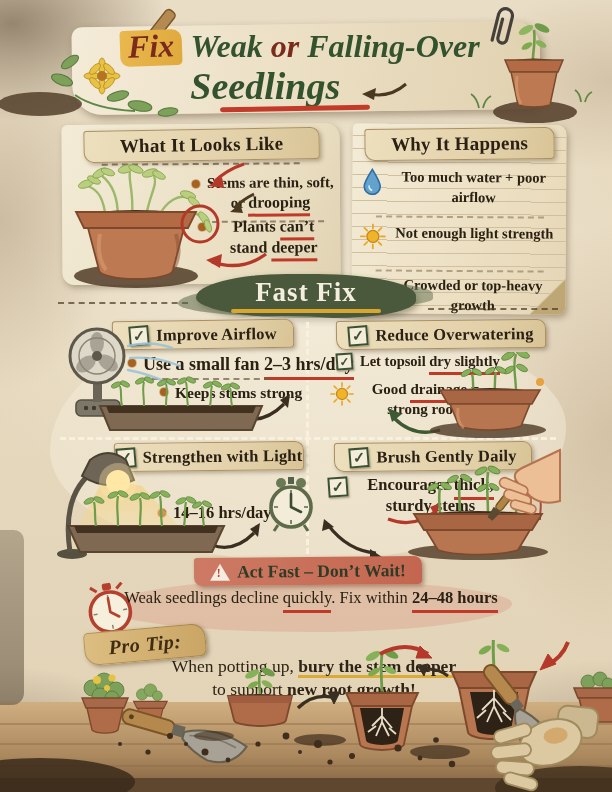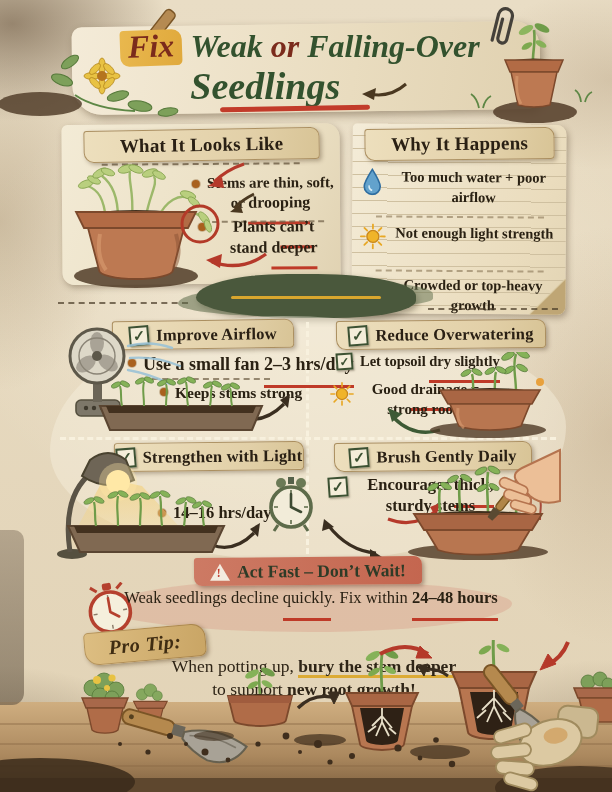--- a/index.html
+++ b/index.html
@@ -12,21 +12,21 @@
       radial-gradient(ellipse 200px 300px at 100% 55%, rgba(160,130,95,.25), rgba(160,130,95,0) 70%),
       radial-gradient(ellipse 280px 180px at 0% 100%, rgba(70,52,34,.5), rgba(70,52,34,0) 70%),
       radial-gradient(ellipse 300px 190px at 100% 100%, rgba(76,56,36,.45), rgba(76,56,36,0) 70%),
       radial-gradient(ellipse 480px 320px at 50% 38%, rgba(255,250,238,.4), rgba(255,250,238,0) 75%),
       linear-gradient(#e9ddc5,#e2d3b6);}
   .abs{position:absolute;}
   .c{text-align:center;}
   .b{font-weight:bold;}
   .it{font-style:italic;}
   
-  .ru{background-image:linear-gradient(#bf3a28,#bf3a28);background-size:100% 3px;background-position:0 100%;background-repeat:no-repeat;padding-bottom:14px;}
+  .ru{background-image:linear-gradient(#bf3a28,#bf3a28);background-size:100% 3px;background-position:0 100%;background-repeat:no-repeat;padding-bottom:6px;}
   .yu{background-image:linear-gradient(#dcab35,#dcab35);background-size:100% 3.5px;background-position:0 100%;background-repeat:no-repeat;padding-bottom:2px;}
   .dsep{border-top:2px dashed #6f5f46;opacity:.7;height:0;}
   .dot{display:inline-block;width:8px;height:8px;border-radius:50%;background:#a9611e;flex:0 0 8px;margin-top:6px;box-shadow:0 0 0 1px rgba(120,70,20,.3);}
   .chk{display:inline-flex;align-items:center;justify-content:center;width:16px;height:16px;border:2.2px solid #3c5132;background:#f4edd9;color:#3c5132;font-weight:bold;font-size:15px;line-height:1;transform:rotate(-4deg);box-shadow:1px 1.5px 2px rgba(40,30,10,.35);flex:0 0 16px;}
   .chk-sm{width:13px;height:13px;font-size:12px;flex:0 0 13px;}
   .strip{background:linear-gradient(100deg,#eddfbd,#e2d0a8 70%,#d8c496);border:1px solid #ab8f60;box-shadow:2px 2px 4px rgba(70,50,25,.35);border-radius:3px 9px 4px 10px;display:flex;align-items:center;justify-content:center;gap:7px;}
   .hdr{font-weight:bold;color:#2a2014;letter-spacing:.2px;}
   .panel{background:linear-gradient(115deg,#f3ebd6,#e9ddc0 75%,#e0d2b2);box-shadow:2px 3px 6px rgba(70,50,25,.35);border-radius:6px 14px 8px 12px;}
   .row{display:flex;align-items:flex-start;gap:7px;}
   .wash{border-radius:45% 55% 50% 50%/55% 45% 55% 45%;}
@@ -215,20 +215,21 @@
       <span class="b c" style="font-size:14.5px;line-height:1.35;flex:1;">Crowded or top-heavy growth</span>
     </div>
   </section>
 
   <div class="abs dsep" style="left:58px;top:302px;width:130px;border-color:#4a3c28;"></div>
   <div class="abs dsep" style="left:428px;top:308px;width:130px;border-color:#4a3c28;"></div>
 
   <div class="abs" style="left:196px;top:274px;width:220px;height:44px;background:#4a583c;
               border-radius:48% 52% 44% 56%/62% 58% 46% 54%;box-shadow:-26px 6px 0 -8px rgba(92,108,74,.55), 26px -2px 0 -9px rgba(92,108,74,.5), 2px 3px 6px rgba(50,40,20,.4);
               display:flex;flex-direction:column;align-items:center;justify-content:center;">
+    <span class="b" style="font-size:27px;color:#f3eedd;letter-spacing:1px;line-height:1;">Fast Fix</span>
     <span style="width:150px;height:3.5px;background:#d9a62e;border-radius:2px;margin-top:3px;"></span>
   </div>
 
   <div class="abs wash" style="left:50px;top:316px;width:516px;height:246px;background:rgba(246,240,222,.45);"></div>
   <div class="abs" style="left:306px;top:322px;height:232px;border-left:3px dashed #f8f1de;"></div>
   <div class="abs" style="left:60px;top:437px;width:496px;border-top:3px dashed #f8f1de;"></div>
 
   <section class="abs" style="left:56px;top:318px;width:250px;height:119px;">
     <div class="abs strip" style="left:56px;top:2px;width:180px;height:27px;transform:rotate(-.8deg);">
       <span class="chk">✓</span>

